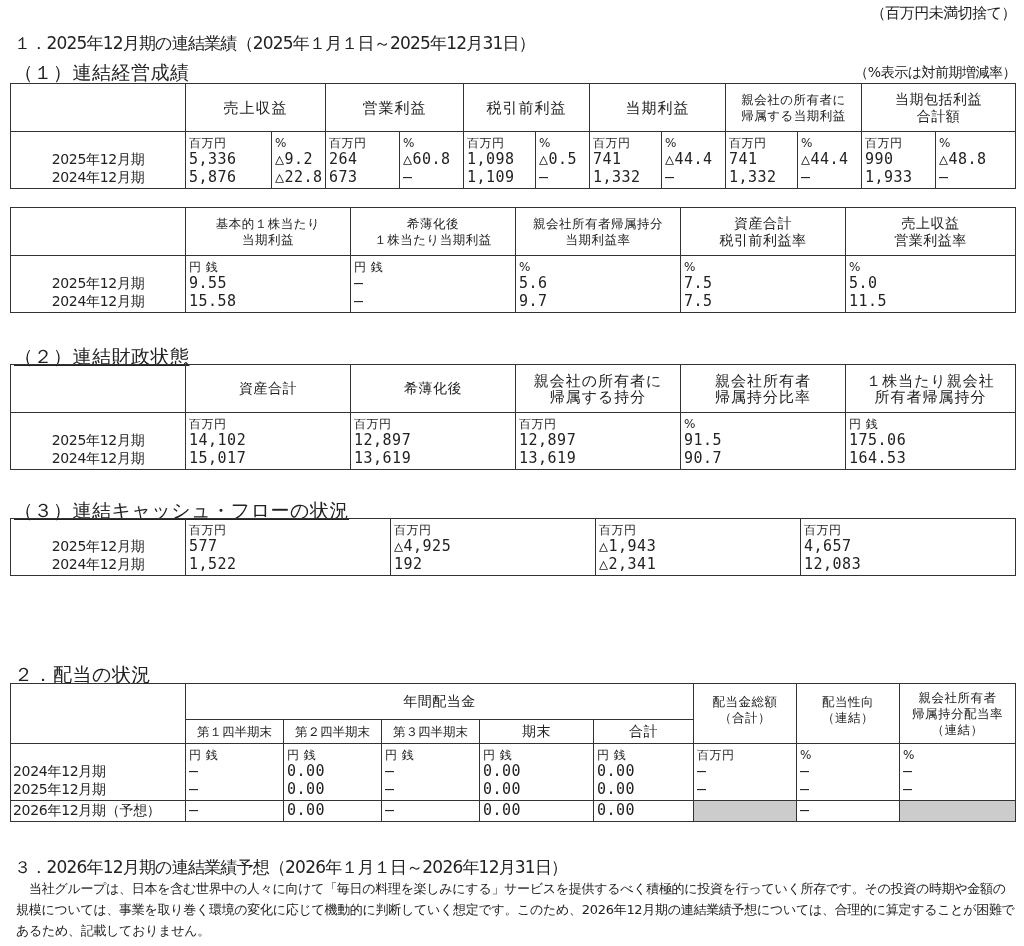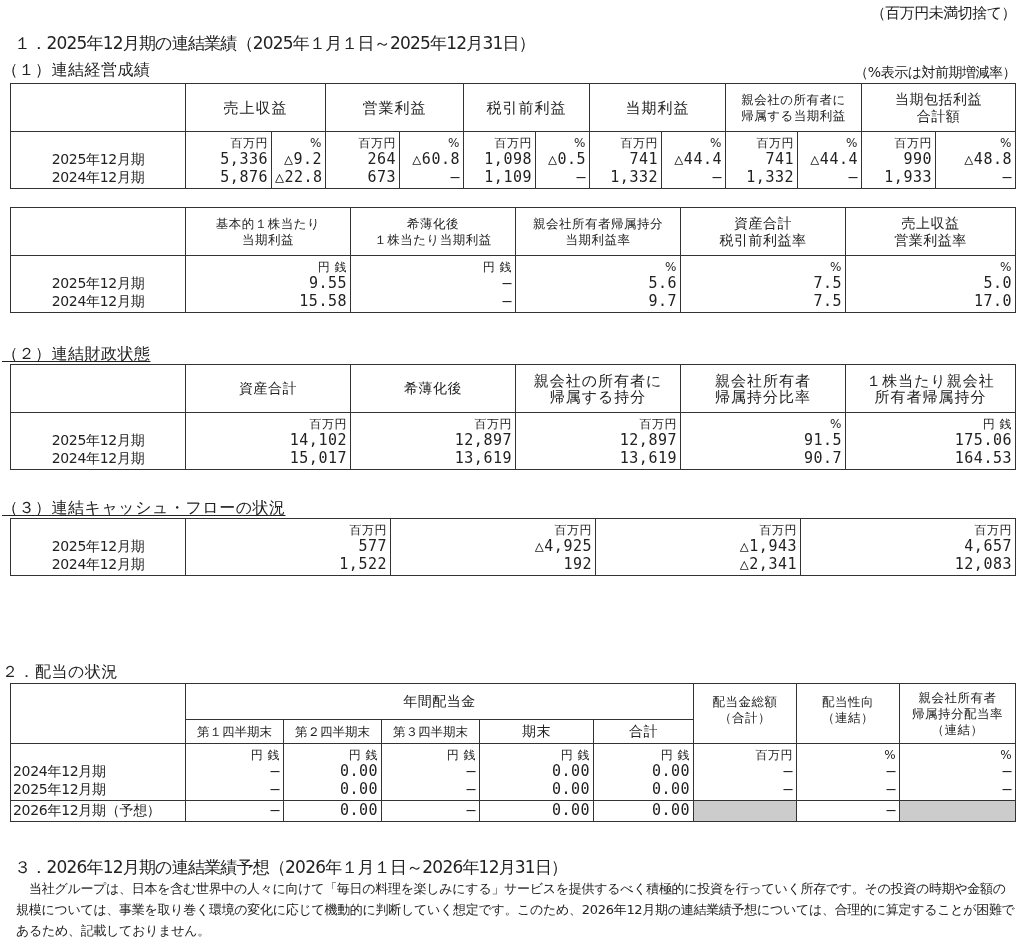--- a/index.html
+++ b/index.html
@@ -1,30 +1,30 @@
 <!DOCTYPE html>
 <html><head>
 <meta charset="utf-8">
 <style>
   * { box-sizing: border-box; margin: 0; padding: 0; }
   html, body { width: 1024px; height: 946px; background: #ffffff; overflow: hidden; }
   body { font-family: "DejaVu Sans", "Liberation Sans", sans-serif; color: #222; position: relative; }
   .abs { position: absolute; }
   .note-top { right: 8px; top: 4px; font-size: 15px; letter-spacing: -0.5px; }
   .h1 { left: 14px; font-size: 17px; letter-spacing: -0.8px; }
-  .h2 { left: 2px; font-size: 16px; letter-spacing: 0.5px; }
+  .h2 { left: 14px; font-size: 19px; letter-spacing: 0.5px; }
   .h2.ul { text-decoration: underline; text-underline-offset: 2px; }
   .note-r { right: 8px; font-size: 14px; letter-spacing: -0.5px; }
   table { border-collapse: collapse; position: absolute; table-layout: fixed; }
   td, th { border: 1.5px solid #333; font-weight: normal; font-size: 14px; line-height: 16px; padding: 0 3px; color: #222; }
   th { vertical-align: middle; font-size: 15px; letter-spacing: 1px; }
   th.sm { font-size: 12.5px; letter-spacing: 0.5px; line-height: 16px; }
   th.md { font-size: 14px; line-height: 17px; letter-spacing: 0.5px; }
   td.lab { text-align: center; vertical-align: bottom; line-height: 18px; padding-bottom: 2px; font-size: 14px; letter-spacing: -0.3px; }
-  td.num { text-align: right; vertical-align: bottom; line-height: 18px; padding-bottom: 2px; font-size: 15px; letter-spacing: 0.5px; font-family: "DejaVu Sans Mono", "Liberation Mono", monospace; }
+  td.num { text-align: left; vertical-align: bottom; line-height: 18px; padding-bottom: 2px; font-size: 15px; letter-spacing: 0.5px; font-family: "DejaVu Sans Mono", "Liberation Mono", monospace; }
   .unit { display: block; font-size: 12px; line-height: 14px; letter-spacing: 0.5px; font-family: "DejaVu Sans", sans-serif; }
   .row { display: block; }
   .gray { background: #cccccc; }
   .para { left: 30px; width: 985px; font-size: 13px; line-height: 21px; letter-spacing: -0.3px; }
   .para p { text-indent: 1em; margin-left: -14px; padding-left: 0; }
   .dv td.lab { text-align: left; padding-left: 2px; }
 </style>
 </head>
 <body>
 
@@ -190,21 +190,21 @@
           <span class="row">9.7</span>
         </td>
     <td class="num">
           <span class="unit">%</span>
           <span class="row">7.5</span>
           <span class="row">7.5</span>
         </td>
     <td class="num">
           <span class="unit">%</span>
           <span class="row">5.0</span>
-          <span class="row">17.0</span>
+          <span class="row">11.5</span>
         </td>
   </tr>
 </tbody>
   </table>
 
 <div class="abs h2 ul" style="top:344px;">（２）連結財政状態</div>
 
 <table style="left:10px; top:364px; width:1005px;">
   <colgroup>
     <col style="width:175px">

